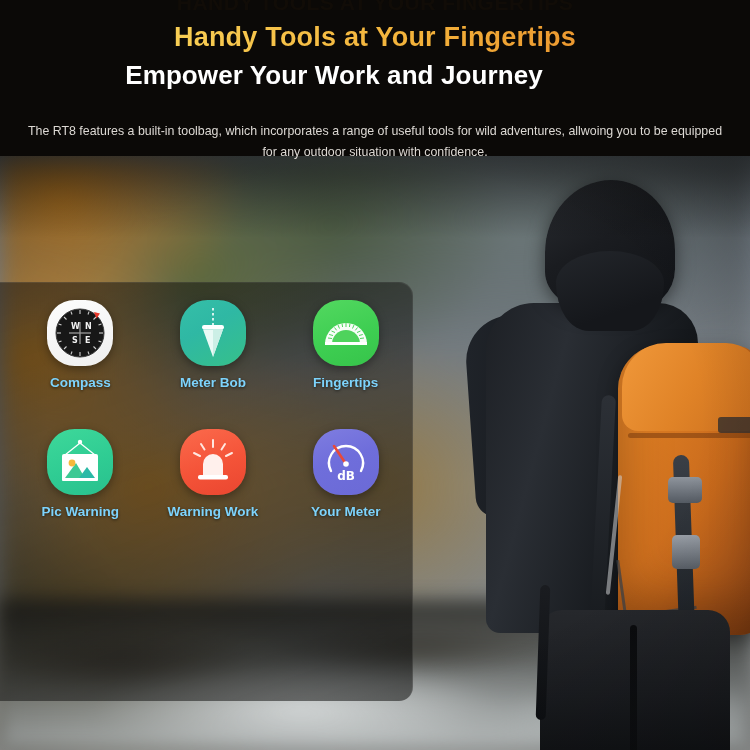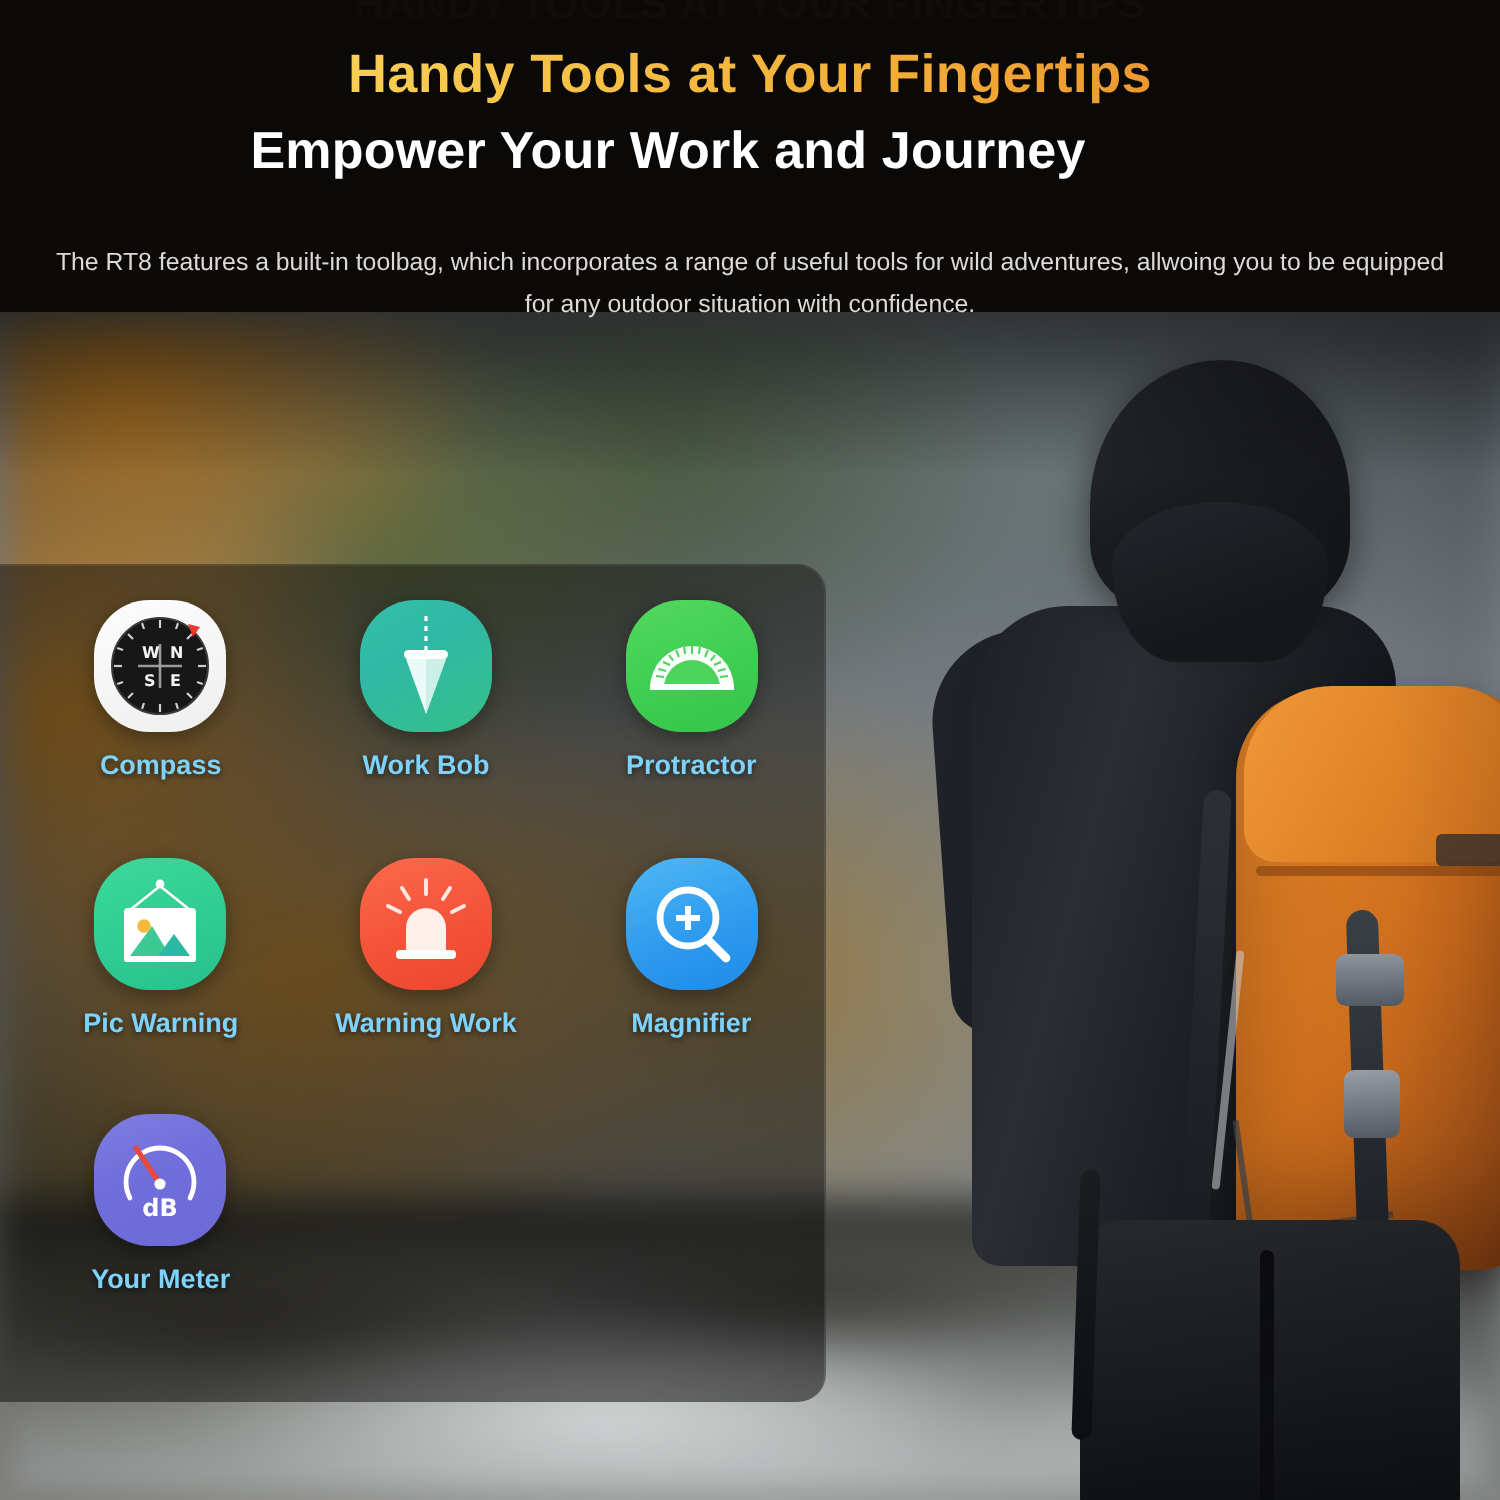--- a/index.html
+++ b/index.html
@@ -297,21 +297,21 @@
 
     <div class="cell">
       <div class="icon ic-plumb">
         <svg width="66" height="66" viewBox="0 0 66 66">
           <line x1="33" y1="8" x2="33" y2="26" stroke="#ffffff" stroke-width="1.6" stroke-dasharray="2.5 2.5"></line>
           <rect x="22" y="25" width="22" height="4.5" rx="2.2" fill="#ffffff"></rect>
           <path d="M23 29.5 L43 29.5 L33 57 Z" fill="#eafaf6"></path>
           <path d="M33 29.5 L43 29.5 L33 57 Z" fill="#ccefe6"></path>
         </svg>
       </div>
-      <div class="label">Work Bob</div>
+      <div class="label">Meter Bob</div>
     </div>
 
 
     <div class="cell">
       <div class="icon ic-prot">
         <svg width="66" height="66" viewBox="0 0 66 66">
           <path d="M12 44 A21 21 0 0 1 54 44 Z" fill="#ffffff" opacity=".96"></path>
           <path d="M19 44 A14 14 0 0 1 47 44 Z" fill="#4ed35c"></path>
           <g stroke="#4ed35c" stroke-width="1">
             <line x1="33" y1="23" x2="33" y2="27"></line>
@@ -324,21 +324,21 @@
             <line x1="29" y1="23.5" x2="29.6" y2="27"></line>
             <line x1="37" y1="23.5" x2="36.4" y2="27"></line>
             <line x1="21.5" y1="27.5" x2="23.6" y2="30.3"></line>
             <line x1="44.5" y1="27.5" x2="42.4" y2="30.3"></line>
             <line x1="16.2" y1="34.5" x2="20" y2="35.5"></line>
             <line x1="49.8" y1="34.5" x2="46" y2="35.5"></line>
           </g>
           <rect x="12" y="42" width="42" height="3" fill="#ffffff"></rect>
         </svg>
       </div>
-      <div class="label">Protractor</div>
+      <div class="label">Fingertips</div>
     </div>
 
     <div class="cell">
       <div class="icon ic-pic">
         <svg width="66" height="66" viewBox="0 0 66 66">
           <circle cx="33" cy="13" r="2.2" fill="#ffffff"></circle>
           <path d="M33 14 L18 26 M33 14 L48 26" stroke="#ffffff" stroke-width="1.3" fill="none"></path>
           <rect x="15" y="25" width="36" height="27" rx="2" fill="#ffffff"></rect>
           <rect x="18" y="28" width="30" height="21" fill="#ffffff"></rect>
           <path d="M18 49 L29 34 L38 49 Z" fill="#3ec994"></path>
@@ -361,31 +361,20 @@
             <line x1="14" y1="24" x2="20" y2="27"></line>
             <line x1="52" y1="24" x2="46" y2="27"></line>
           </g>
           <path d="M23 47 L23 35 A10 10 0 0 1 43 35 L43 47 Z" fill="#fff0ec"></path>
           <rect x="18" y="46" width="30" height="4.5" rx="2" fill="#ffffff"></rect>
         </svg>
       </div>
       <div class="label">Warning Work</div>
     </div>
 
-    <div class="cell">
-      <div class="icon ic-magn">
-        <svg width="66" height="66" viewBox="0 0 66 66">
-          <circle cx="31" cy="30" r="14" fill="none" stroke="#ffffff" stroke-width="3.4"></circle>
-          <line x1="31" y1="24" x2="31" y2="36" stroke="#ffffff" stroke-width="3"></line>
-          <line x1="25" y1="30" x2="37" y2="30" stroke="#ffffff" stroke-width="3"></line>
-          <line x1="41" y1="41" x2="50" y2="50" stroke="#ffffff" stroke-width="4.4" stroke-linecap="round"></line>
-        </svg>
-      </div>
-      <div class="label">Magnifier</div>
-    </div>
 
     <div class="cell">
       <div class="icon ic-sound">
         <svg width="66" height="66" viewBox="0 0 66 66">
           <path d="M18 42 A17 17 0 1 1 48 42" fill="none" stroke="#ffffff" stroke-width="2.4" stroke-linecap="round"></path>
           <line x1="33" y1="35" x2="21" y2="17" stroke="#e8493a" stroke-width="2.6" stroke-linecap="round"></line>
           <circle cx="33" cy="35" r="2.8" fill="#ffffff"></circle>
           <text x="33" y="51" text-anchor="middle" font-family="DejaVu Sans, sans-serif" font-size="12" font-weight="bold" fill="#ffffff">dB</text>
         </svg>
       </div>

